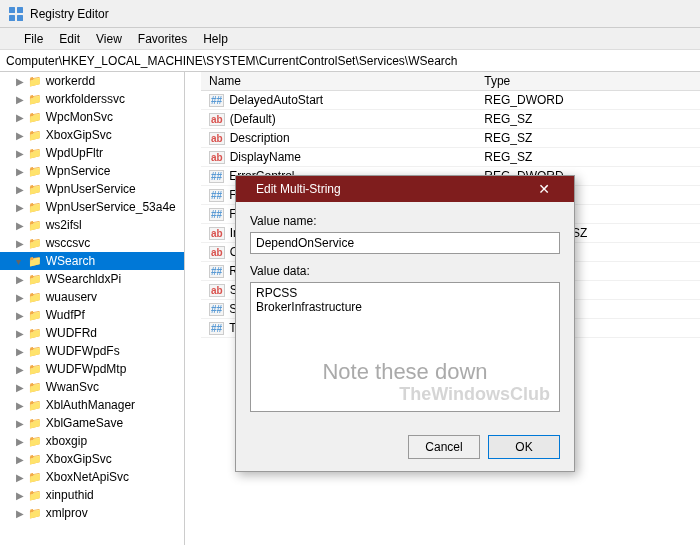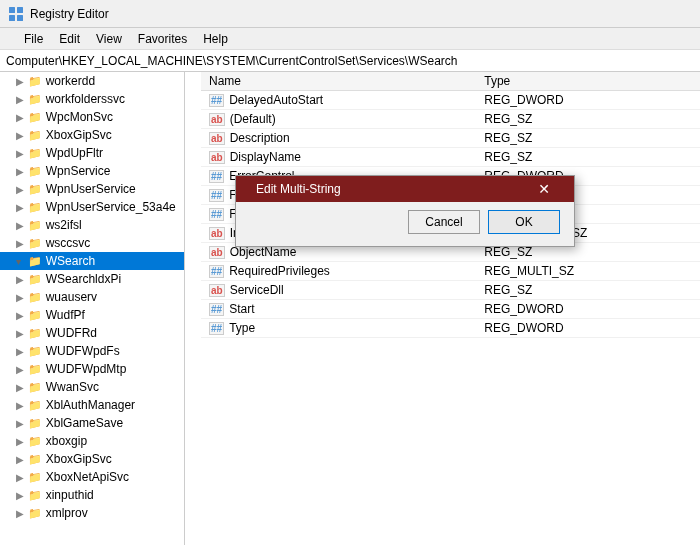--- a/index.html
+++ b/index.html
@@ -466,17 +466,28 @@
     </table>
   </div>
 
 </div>
 
 <div class="dialog">
   <div class="dialog-title-bar">
     <span>Edit Multi-String</span>
     <button class="close-btn">✕</button>
   </div>
+  <div class="dialog-body">
+    <div class="dialog-label">Value name:</div>
+    <input class="dialog-input" type="text" readonly="" value="DependOnService" style="">
+    <div class="dialog-label">Value data:</div>
+    <div class="dialog-textarea-container">
+      <textarea class="dialog-textarea" style="">RPCSS
+BrokerInfrastructure</textarea>
+      <div class="watermark">TheWindowsClub</div>
+      <div class="note-text">Note these down</div>
+    </div>
+  </div>
   <div class="dialog-buttons">
     <button class="dialog-btn">Cancel</button>
     <button class="dialog-btn primary">OK</button>
   </div>
 </div>
 
 </body></html>

